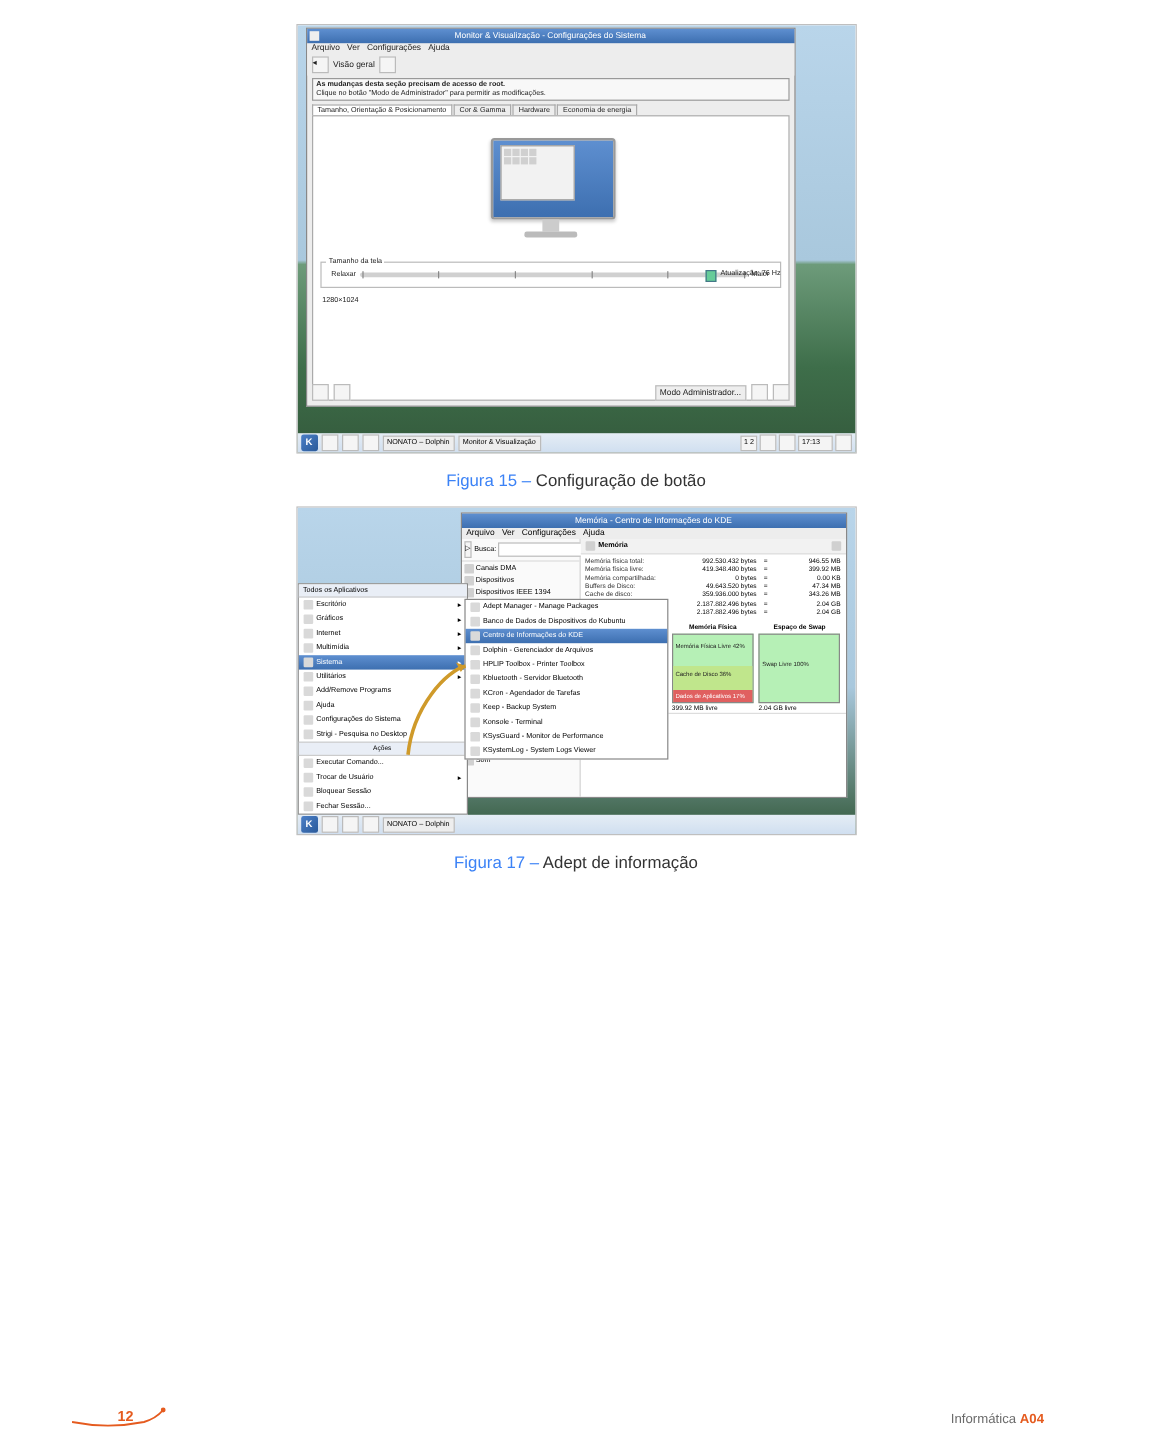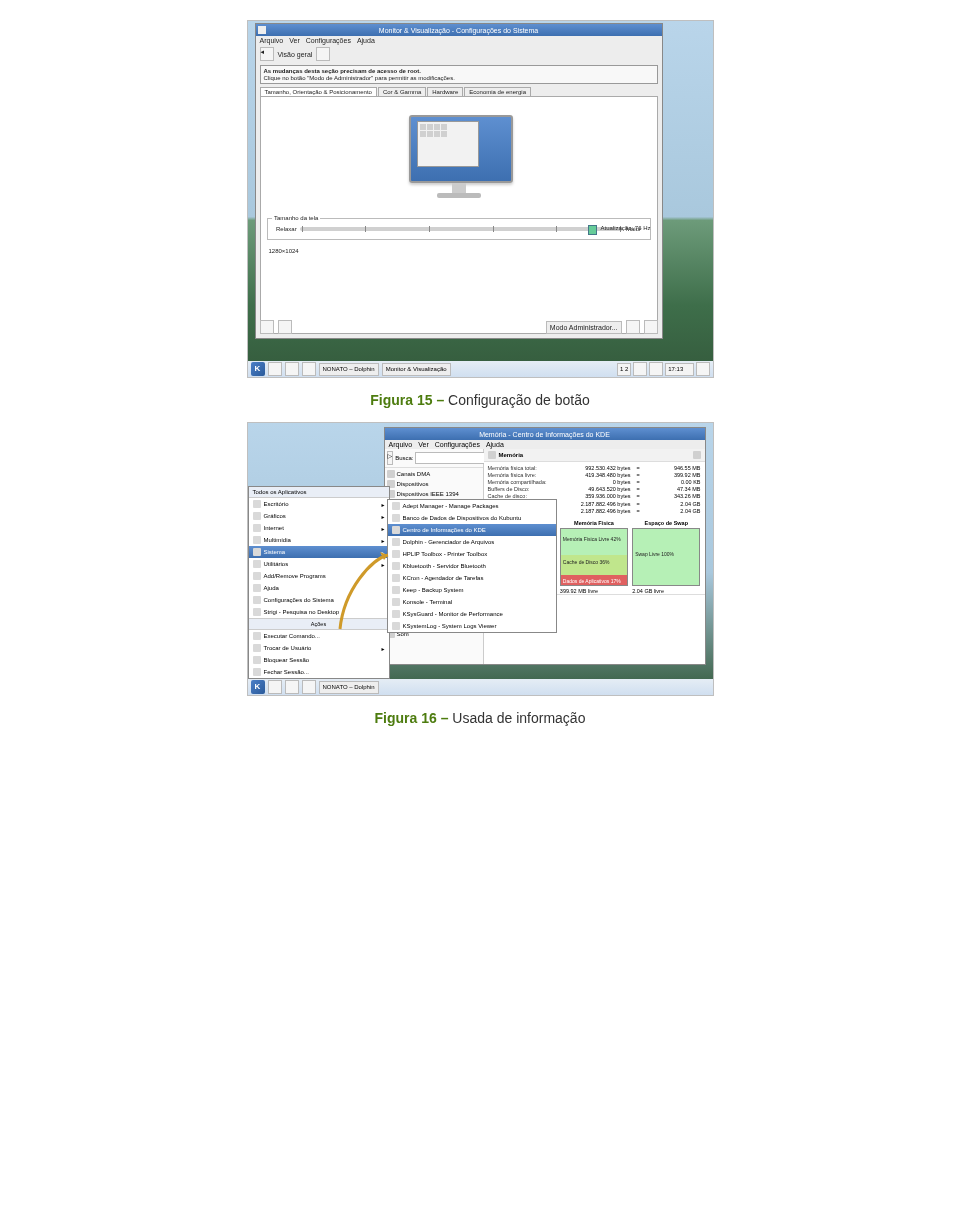--- a/index.html
+++ b/index.html
@@ -1,19 +1,19 @@
 <!DOCTYPE html>
 <html><head>
 <meta charset="utf-8">
 <style>
 body{margin:0;padding:0;font-family:sans-serif;background:#fff;width:960px}
 .page{padding:20px 90px 20px 90px;position:relative;min-height:1209px;box-sizing:border-box}
 
 .caption{text-align:center;font-size:14px;color:#333;margin:14px 0}
-.caption b{font-weight:bold;color:#4d7c0f}
+.caption b{font-weight:normal;color:#3b82f6}
 .body-text{font-size:14px;line-height:1.55;color:#222;margin:14px 0 22px 0;text-align:justify}
 
 .fig-frame{border:1px solid #bfbfbf;background:#fff;margin:0 auto;position:relative}
 
 .fig1{width:465px;height:356px;overflow:hidden}
 .bg1{position:absolute;inset:0;background:linear-gradient(to bottom,#b9d5ea 0%,#a9c8dd 55%,#6d9b7a 56%,#3e6e4a 80%,#345a3c 100%)}
 .win1{position:absolute;left:7px;top:2px;right:50px;height:314px;border:1px solid #888;background:#ededed;display:flex;flex-direction:column;font-size:7px;color:#222}
 .win-title{background:linear-gradient(#5e8fd0,#3d6fb0);color:#fff;text-align:center;font-size:7px;padding:1px 2px;display:flex;align-items:center;justify-content:center;position:relative;height:10px}
 .win-title-txt{flex:1;text-align:center}
 .win-title-icon{width:8px;height:8px;background:#eee;position:absolute;left:2px}
@@ -496,17 +496,29 @@
   <div class="taskbar">
     <span class="k-icon"></span>
     <span class="small-btn"></span>
     <span class="small-btn"></span>
     <span class="small-btn"></span>
     <span class="tb-btn">NONATO – Dolphin</span>
   </div>
 </div>
 
 <p class="caption">
-  <b>Figura 16 –</b><span> Usada de informação</span>
+  <b>Figura 17 –</b><span> Adept de informação</span>
 </p>
 
-
+<div class="footer">
+  <div class="page-num-wrap">
+    <svg width="90" height="26">
+      <path d="M0 20 Q30 26 60 20 Q70 17 76 10" stroke="#e55b1f" stroke-width="1.6" fill="none"></path>
+      <circle cx="76" cy="10" r="2" fill="#e55b1f"></circle>
+    </svg>
+    <span class="page-num">12</span>
+  </div>
+  <div class="footer-right">
+    <span>Informática </span><b>A04</b>
+  </div>
 </div>
 
+</div>
+
 </body></html>

